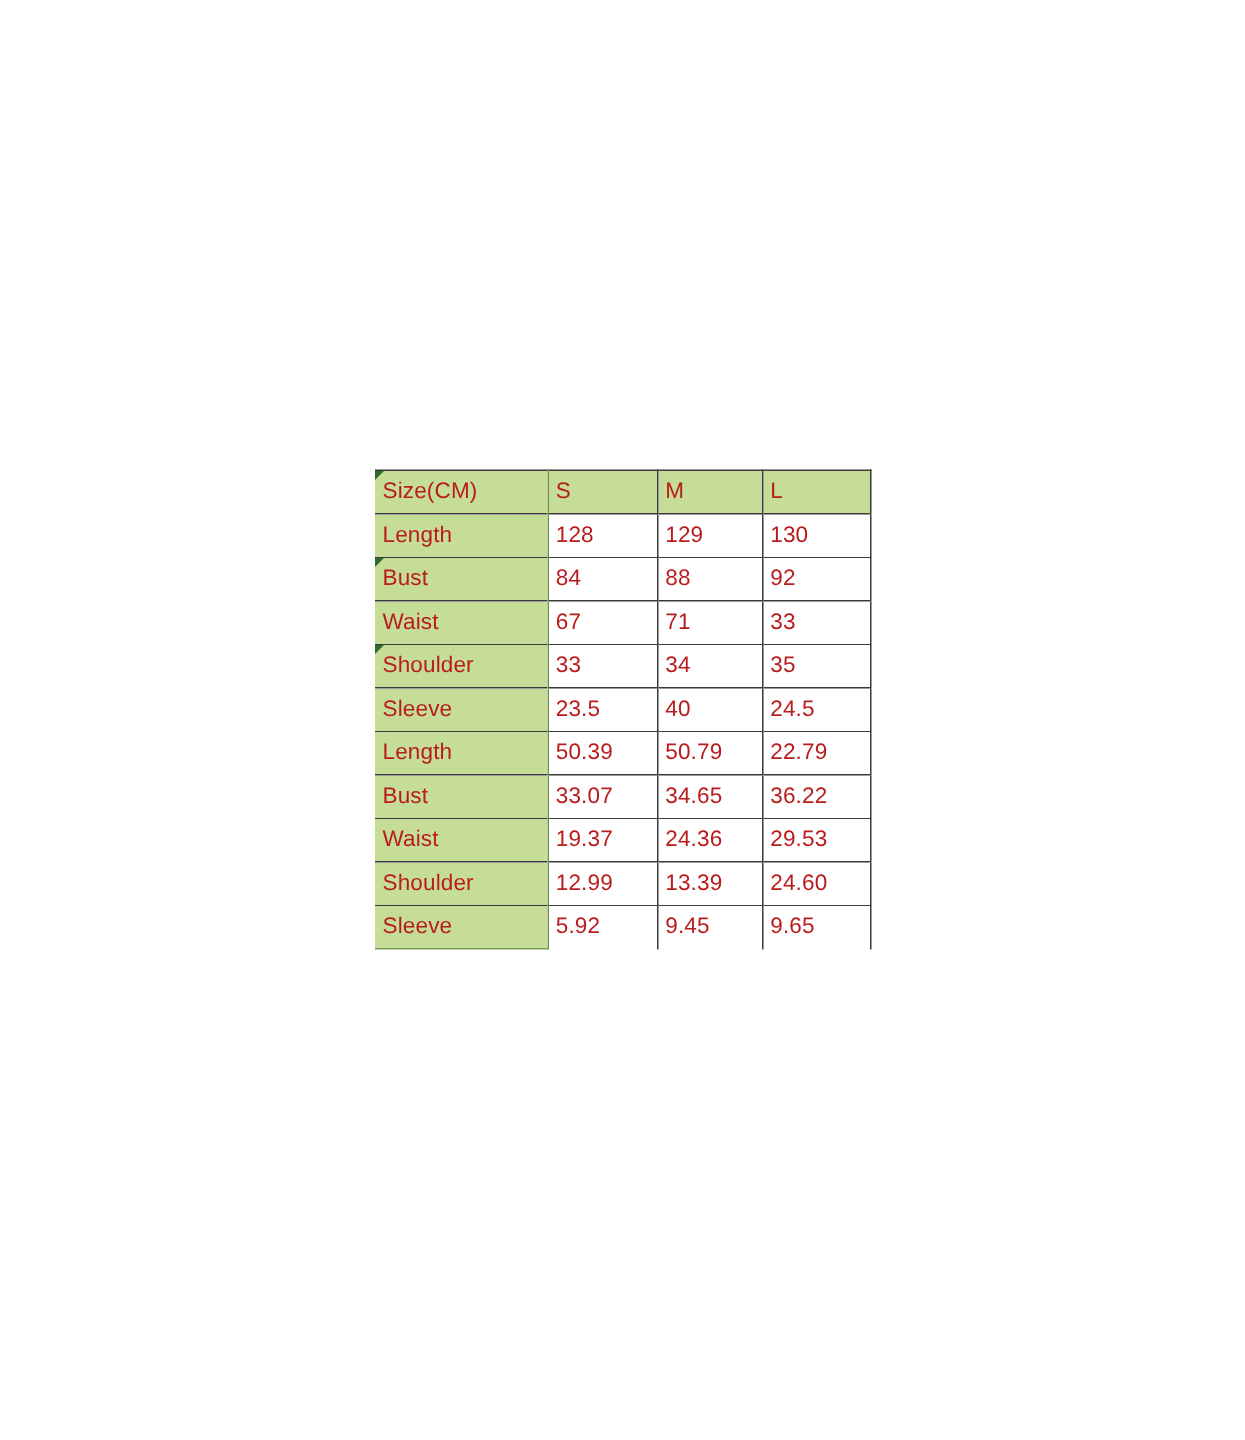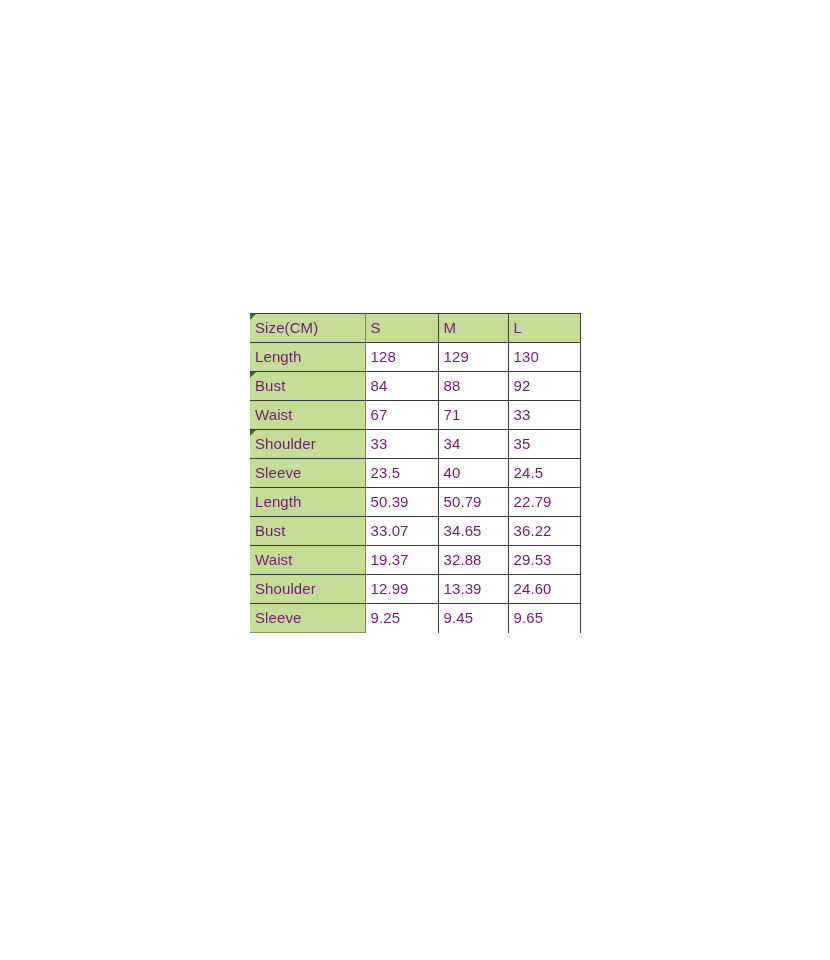--- a/index.html
+++ b/index.html
@@ -33,21 +33,21 @@
   table.size-table col.col-label { width: 115px; }
   table.size-table col.col-s     { width: 73px; }
   table.size-table col.col-m     { width: 70px; }
   table.size-table col.col-l     { width: 72px; }
 
   table.size-table td {
     height: 28px;
     padding: 0 0 0 5px;
     font-size: 15px;
     line-height: 28px;
-    color: #701a75;
+    color: #b91c1c;
     letter-spacing: 0.1px;
     vertical-align: middle;
     white-space: nowrap;
     overflow: hidden;
     border-top: 1px solid #3a3a3a;
     border-right: 1px solid #3a3a3a;
     position: relative;
     background: #ffffff;
   }
 
@@ -167,33 +167,33 @@
       <tr>
         <td class="label-cell">Bust</td>
         <td>33.07</td>
         <td>34.65</td>
         <td>36.22</td>
       </tr>
 
       <tr>
         <td class="label-cell">Waist</td>
         <td>19.37</td>
-        <td>32.88</td>
+        <td>24.36</td>
         <td>29.53</td>
       </tr>
 
       <tr>
         <td class="label-cell">Shoulder</td>
         <td>12.99</td>
         <td>13.39</td>
         <td>24.60</td>
       </tr>
 
       <tr>
         <td class="label-cell">Sleeve</td>
-        <td>9.25</td>
+        <td>5.92</td>
         <td>9.45</td>
         <td>9.65</td>
       </tr>
 
     </tbody>
   </table>
 </div>
 
 </body></html>

